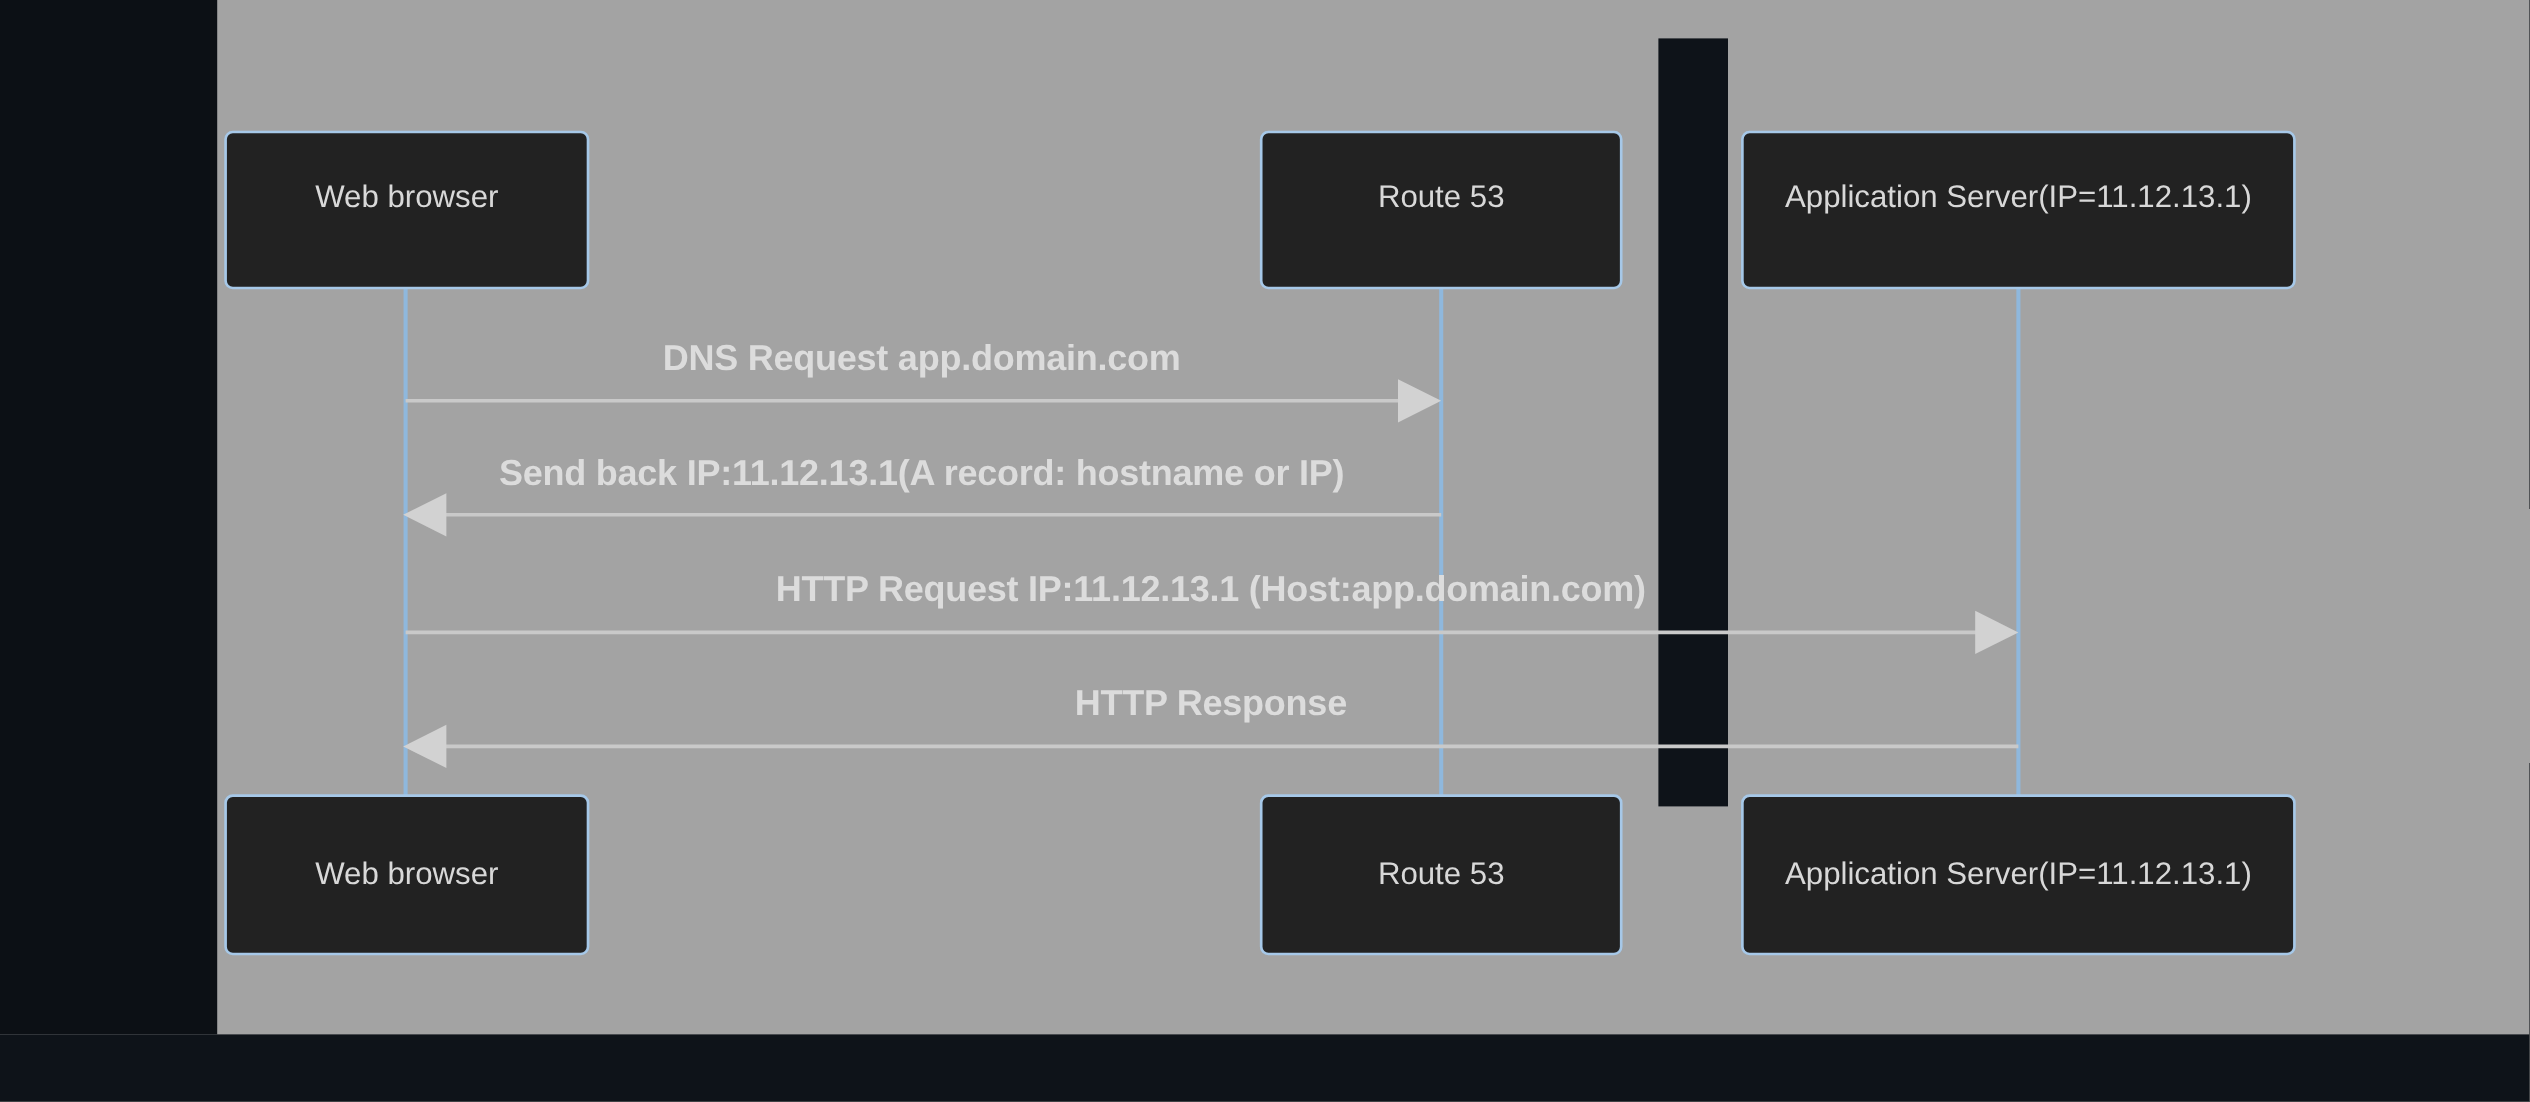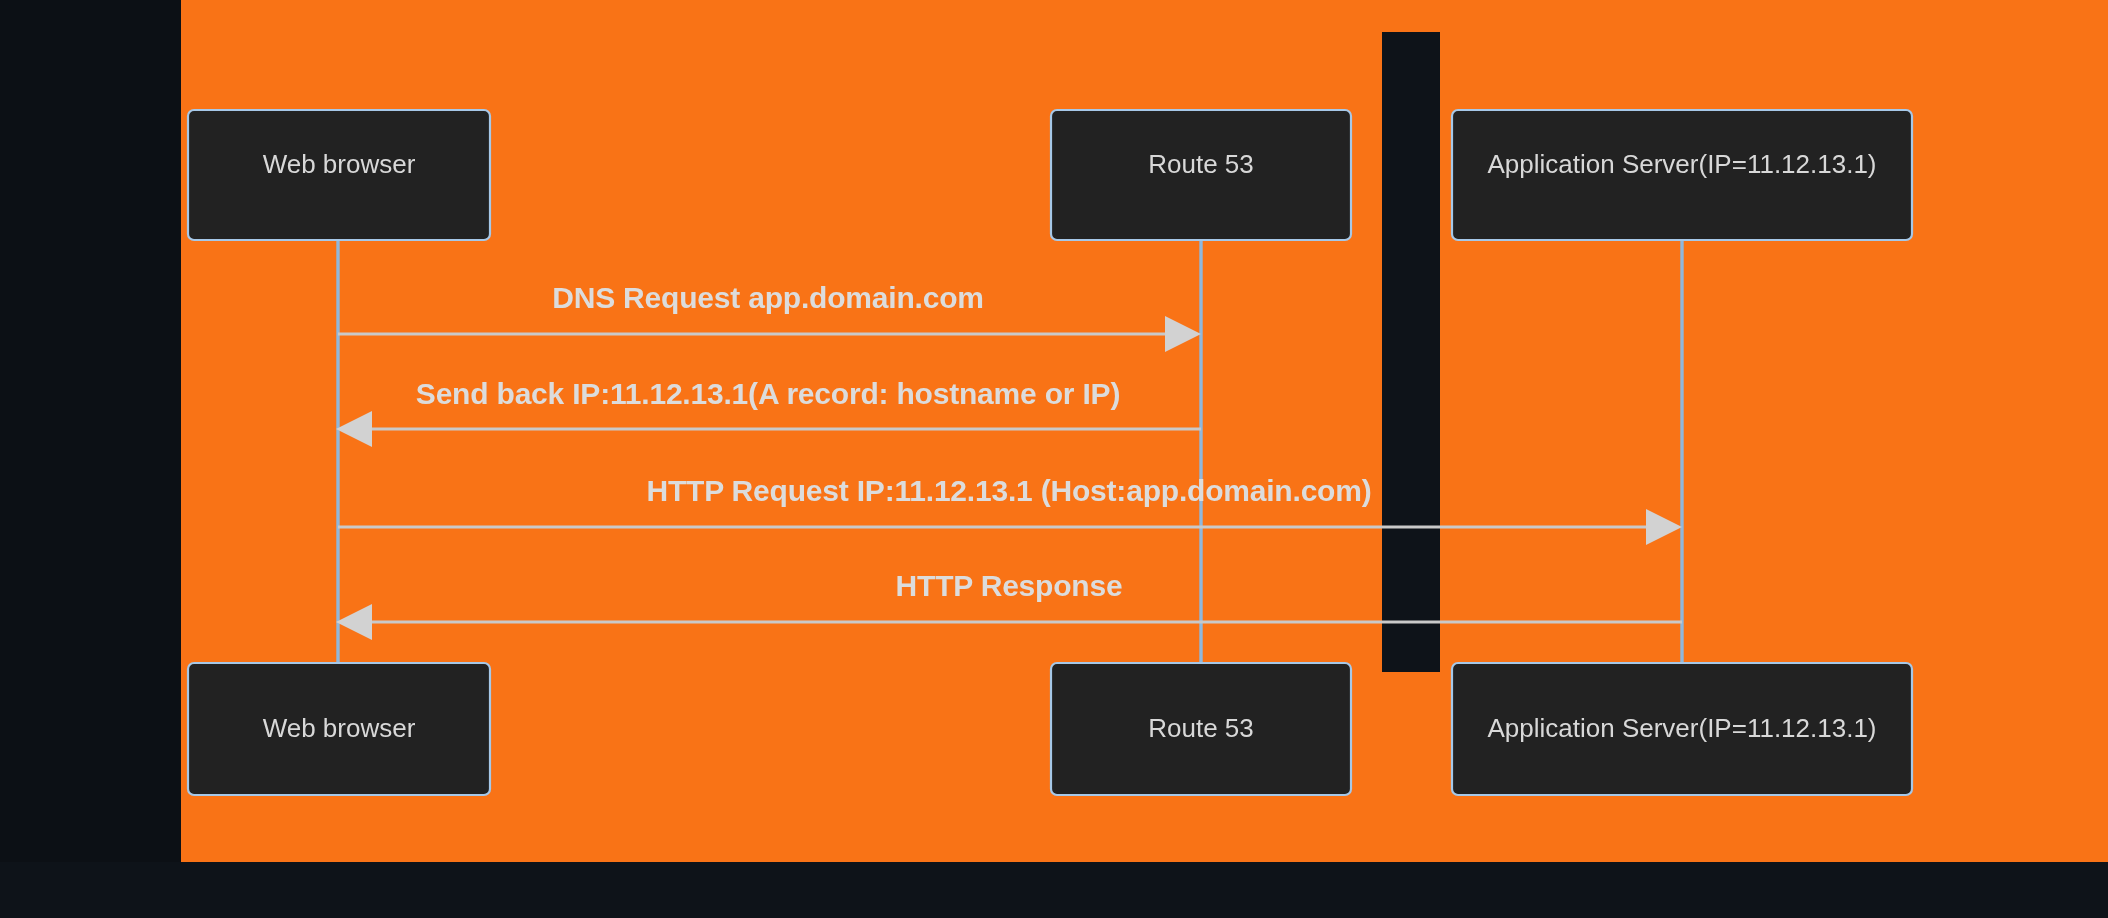--- a/index.html
+++ b/index.html
@@ -11,21 +11,21 @@
   body {
     width: 2108px;
     height: 918px;
     overflow: hidden;
     font-family: "Liberation Sans", sans-serif;
   }
   #stage {
     position: relative;
     width: 2108px;
     height: 918px;
-    background: #f97316;
+    background: #a3a3a3;
   }
   #diagram {
     position: absolute;
     left: 0;
     top: 0;
     width: 2108px;
     height: 918px;
     display: block;
   }
   .bg-panel { fill: #0c1015; }

